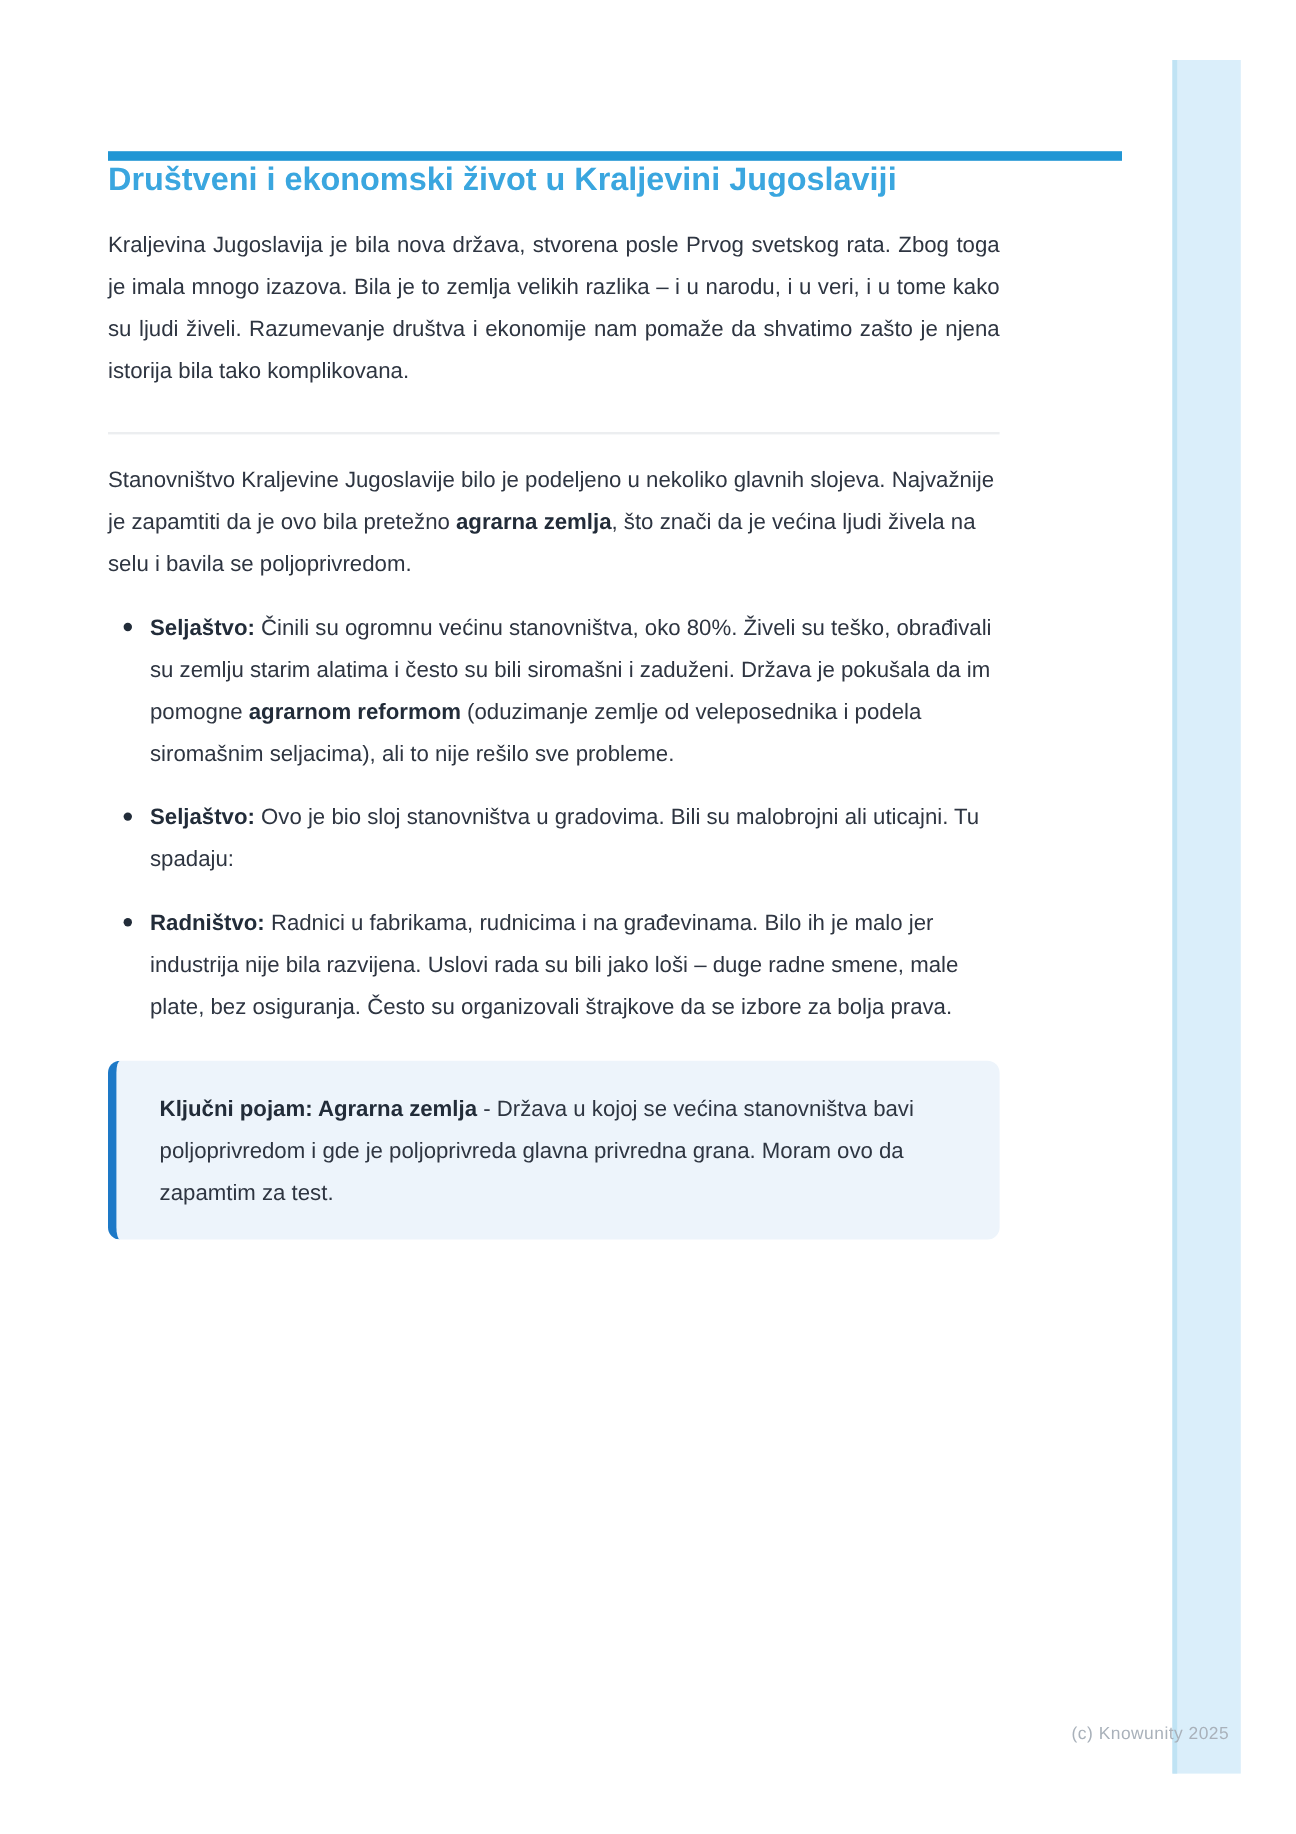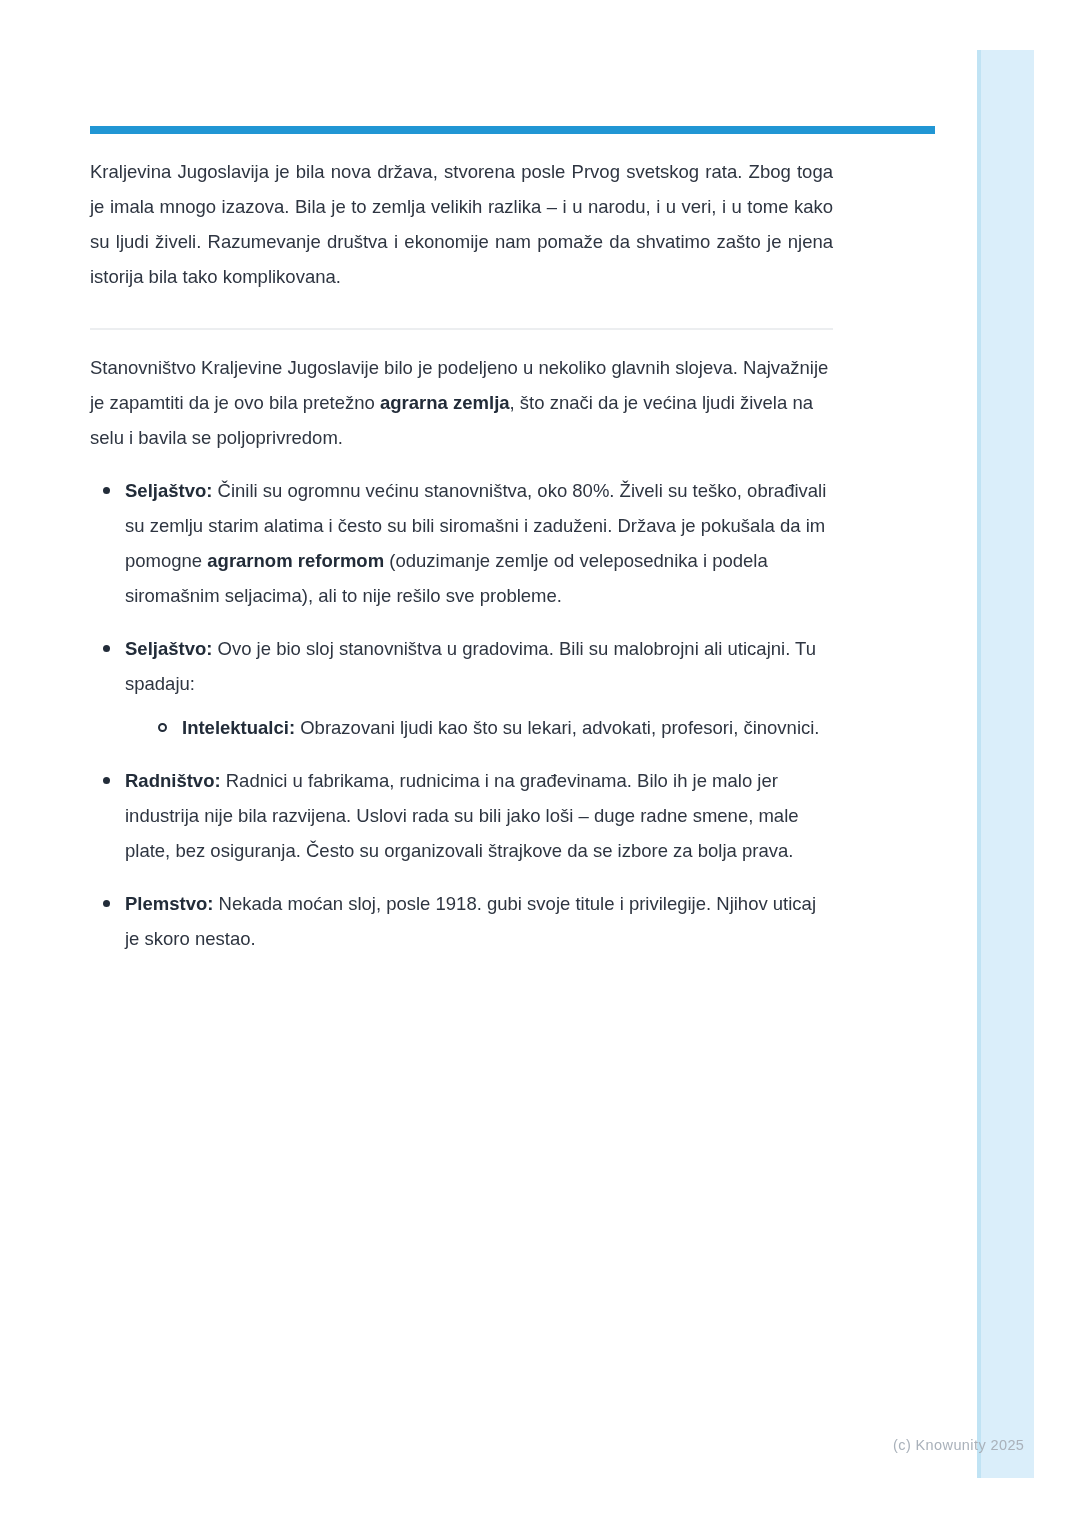--- a/index.html
+++ b/index.html
@@ -153,54 +153,50 @@
 <div class="side-strip"></div>
 
 <div class="copyright">(c) Knowunity 2025</div>
 
 <main class="content">
 
 
   <div class="title-rule"></div>
 
   <section>
+    <h2 class="section-heading mt-h2-first">Društveni i ekonomski život u Kraljevini Jugoslaviji</h2>
     <p class="body-par justified">Kraljevina Jugoslavija je bila nova država, stvorena posle Prvog svetskog rata. Zbog toga je imala mnogo izazova. Bila je to zemlja velikih razlika – i u narodu, i u veri, i u tome kako su ljudi živeli. Razumevanje društva i ekonomije nam pomaže da shvatimo zašto je njena istorija bila tako komplikovana.</p>
   </section>
 
   <hr class="divider">
 
   <section>
 
     <p class="body-par"><span>Stanovništvo Kraljevine Jugoslavije bilo je podeljeno u nekoliko glavnih slojeva. Najvažnije je zapamtiti da je ovo bila pretežno </span><strong>agrarna zemlja</strong><span>, što znači da je većina ljudi živela na selu i bavila se poljoprivredom.</span></p>
 
     <ul class="bullets">
 
       <li>
         <span class="marker-dot"></span>
         <strong>Seljaštvo:</strong><span> Činili su ogromnu većinu stanovništva, oko 80%. Živeli su teško, obrađivali su zemlju starim alatima i često su bili siromašni i zaduženi. Država je pokušala da im pomogne </span><strong>agrarnom reformom</strong><span> (oduzimanje zemlje od veleposednika i podela siromašnim seljacima), ali to nije rešilo sve probleme.</span>
       </li>
 
       <li>
         <span class="marker-dot"></span>
         <strong>Seljaštvo:</strong><span> Ovo je bio sloj stanovništva u gradovima. Bili su malobrojni ali uticajni. Tu spadaju:</span>
         <ul class="sub-bullets">
-          <li>
-            <span class="marker-ring"></span>
-            <strong>Intelektualci:</strong><span> Obrazovani ljudi kao što su lekari, advokati, profesori, činovnici.</span>
-          </li>
         </ul>
       </li>
 
       <li>
         <span class="marker-dot"></span>
         <strong>Radništvo:</strong><span> Radnici u fabrikama, rudnicima i na građevinama. Bilo ih je malo jer industrija nije bila razvijena. Uslovi rada su bili jako loši – duge radne smene, male plate, bez osiguranja. Često su organizovali štrajkove da se izbore za bolja prava.</span>
       </li>
 
-      <li>
-        <span class="marker-dot"></span>
-        <strong>Plemstvo:</strong><span> Nekada moćan sloj, posle 1918. gubi svoje titule i privilegije. Njihov uticaj je skoro nestao.</span>
-      </li>
 
     </ul>
   </section>
 
+  <div class="callout">
+    <strong>Ključni pojam: Agrarna zemlja</strong><span> - Država u kojoj se većina stanovništva bavi poljoprivredom i gde je poljoprivreda glavna privredna grana. Moram ovo da zapamtim za test.</span>
+  </div>
 
 </main>
 
 </body></html>

